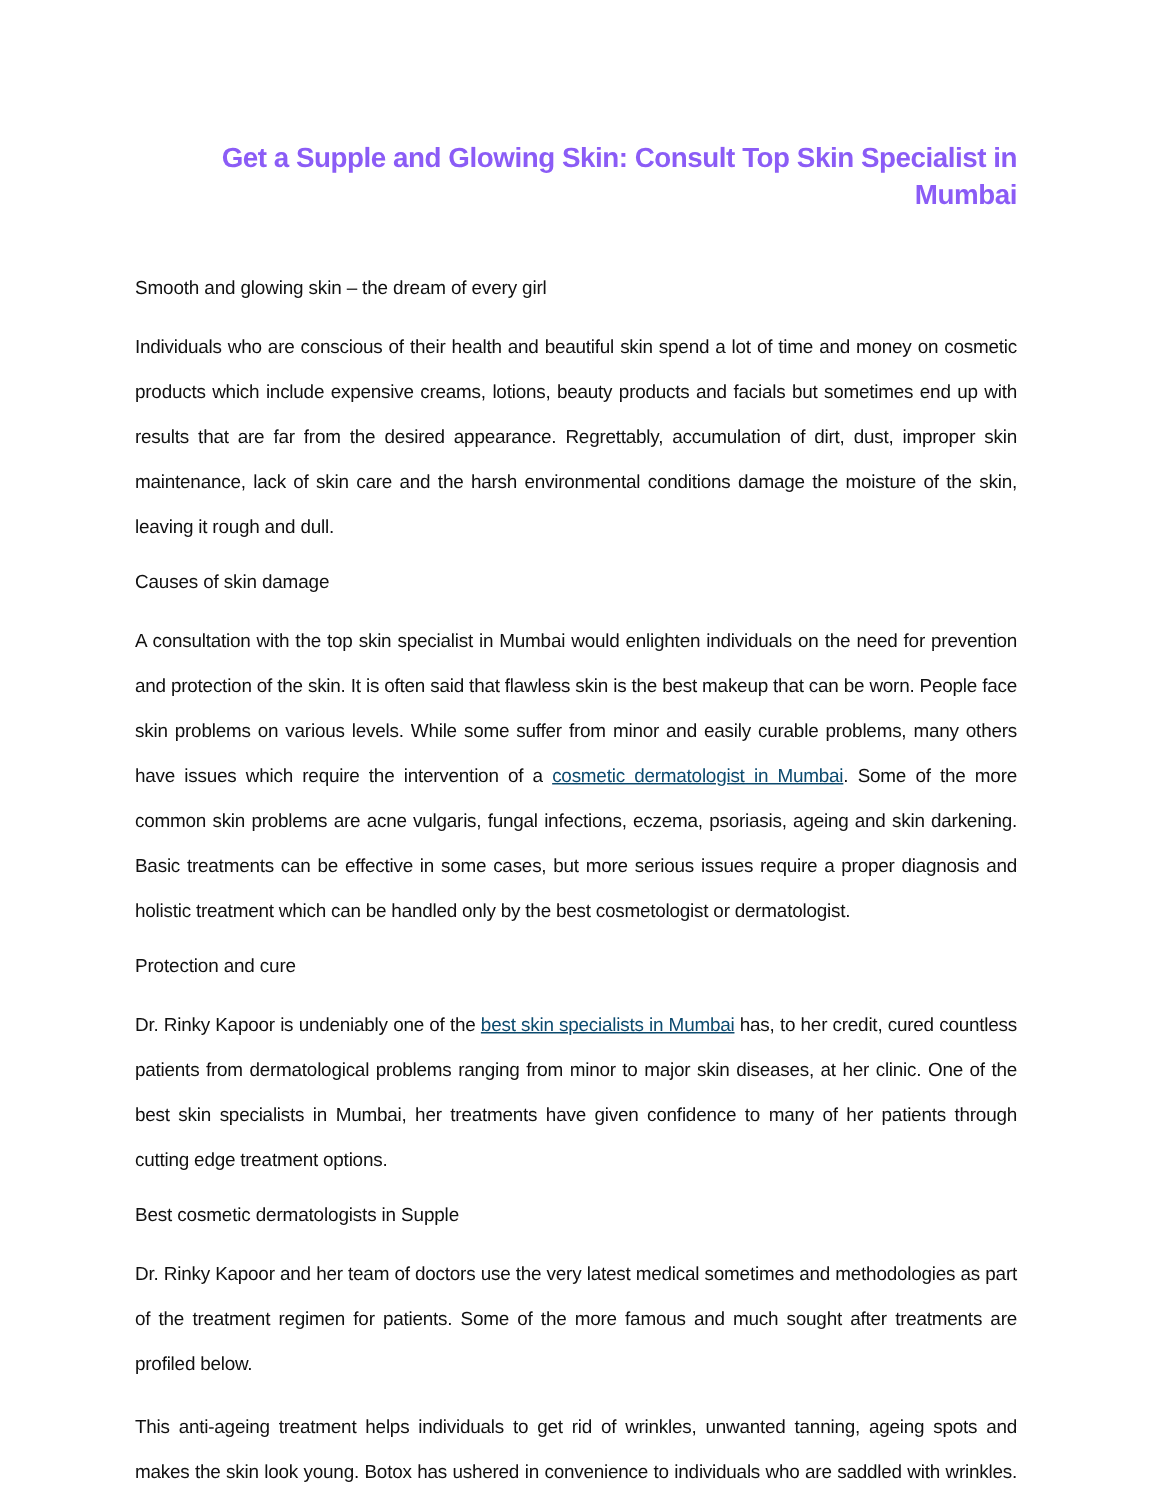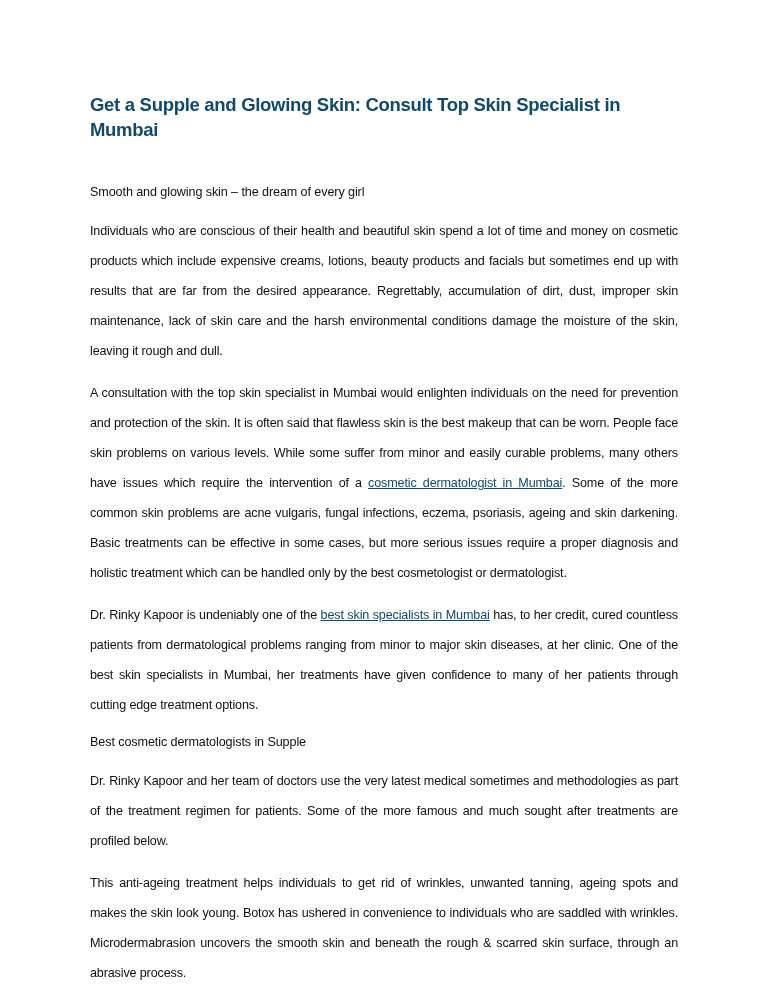--- a/index.html
+++ b/index.html
@@ -19,23 +19,23 @@
       position: absolute;
       left: 90px;
       top: 92px;
       width: 588px;
     }
     .doc-title {
       font-family: "Liberation Sans", sans-serif;
       font-weight: bold;
       font-size: 18.5px;
       line-height: 25px;
-      text-align: left;
+      text-align: right;
       margin: 0 0 40px 0;
-      color: #0c4a6e;
+      color: #8b5cf6;
       letter-spacing: -0.3px;
     }
     .section-heading {
       font-weight: normal;
       font-size: 12.6px;
       line-height: 20px;
       margin: 0 0 14px 0;
       letter-spacing: -0.1px;
     }
     .para {
@@ -56,24 +56,26 @@
 
 <div class="page">
   <h1 class="doc-title">Get a Supple and Glowing Skin: Consult Top Skin Specialist in Mumbai</h1>
 
   <section>
     <h2 class="section-heading">Smooth and glowing skin – the dream of every girl</h2>
     <p class="para">Individuals who are conscious of their health and beautiful skin spend a lot of time and money on cosmetic products which include expensive creams, lotions, beauty products and facials but sometimes end up with results that are far from the desired appearance. Regrettably, accumulation of dirt, dust, improper skin maintenance, lack of skin care and the harsh environmental conditions damage the moisture of the skin, leaving it rough and dull.</p>
   </section>
 
   <section>
+    <h2 class="section-heading">Causes of skin damage</h2>
     <p class="para"><span>A consultation with the top skin specialist in Mumbai would enlighten individuals on the need for prevention and protection of the skin. It is often said that flawless skin is the best makeup that can be worn. People face skin problems on various levels. While some suffer from minor and easily curable problems, many others have issues which require the intervention of a </span><a class="doc-link">cosmetic dermatologist in Mumbai</a><span>. Some of the more common skin problems are acne vulgaris, fungal infections, eczema, psoriasis, ageing and skin darkening. Basic treatments can be effective in some cases, but more serious issues require a proper diagnosis and holistic treatment which can be handled only by the best cosmetologist or dermatologist.</span></p>
   </section>
 
   <section>
+    <h2 class="section-heading">Protection and cure</h2>
     <p class="para"><span>Dr. Rinky Kapoor is undeniably one of the </span><a class="doc-link">best skin specialists in Mumbai</a><span> has, to her credit, cured countless patients from dermatological problems ranging from minor to major skin diseases, at her clinic. One of the best skin specialists in Mumbai, her treatments have given confidence to many of her patients through cutting edge treatment options.</span></p>
   </section>
 
   <section>
     <h2 class="section-heading">Best cosmetic dermatologists in Supple</h2>
     <p class="para">Dr. Rinky Kapoor and her team of doctors use the very latest medical sometimes and methodologies as part of the treatment regimen for patients. Some of the more famous and much sought after treatments are profiled below.</p>
   </section>
 
   <section>
     <p class="para">This anti-ageing treatment helps individuals to get rid of wrinkles, unwanted tanning, ageing spots and makes the skin look young. Botox has ushered in convenience to individuals who are saddled with wrinkles. Microdermabrasion uncovers the smooth skin and beneath the rough &amp; scarred skin surface, through an abrasive process.</p>

